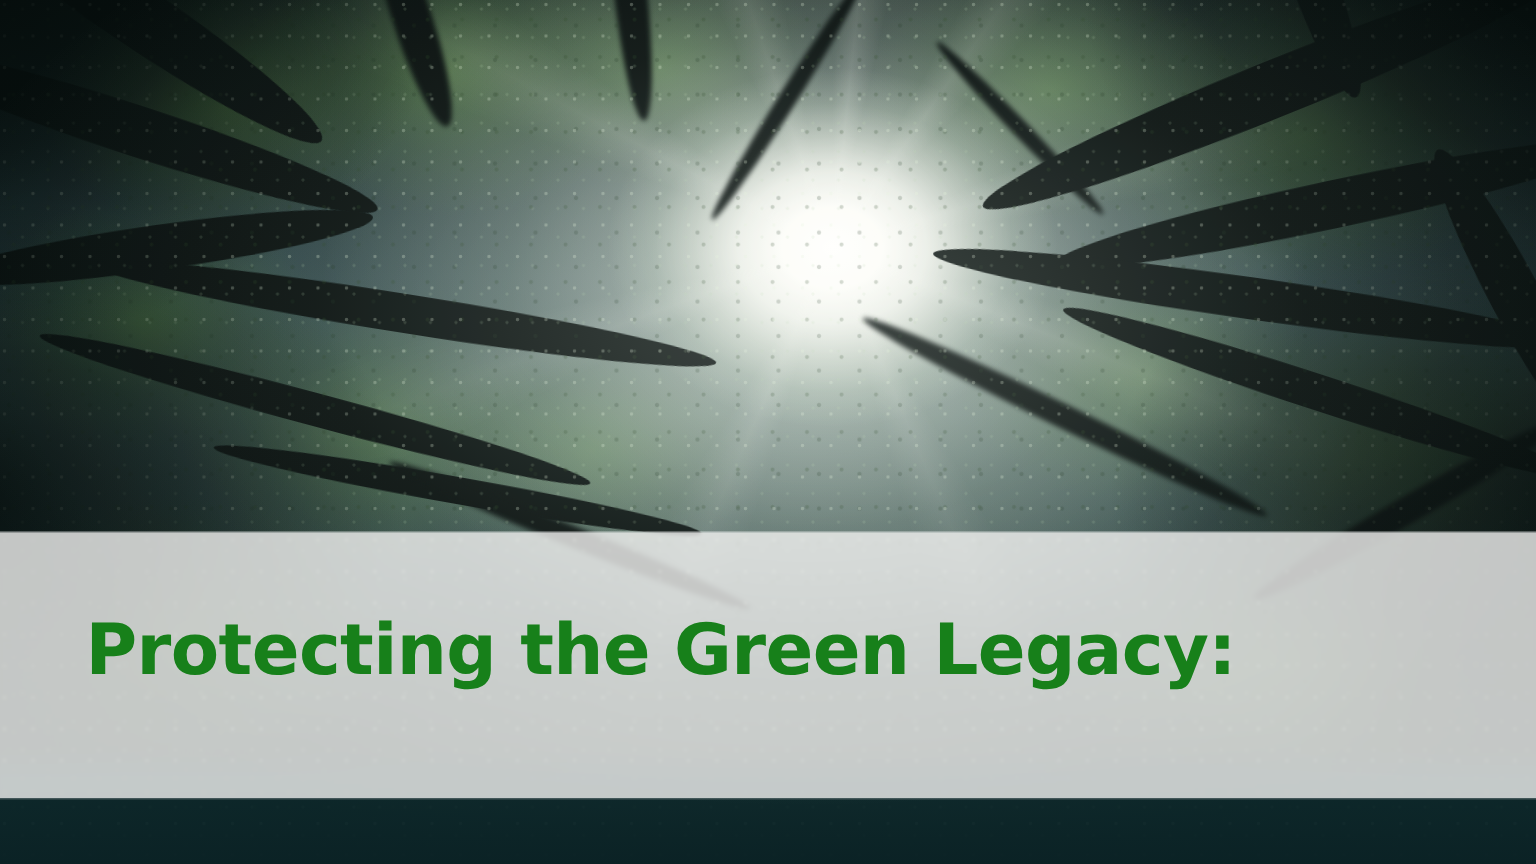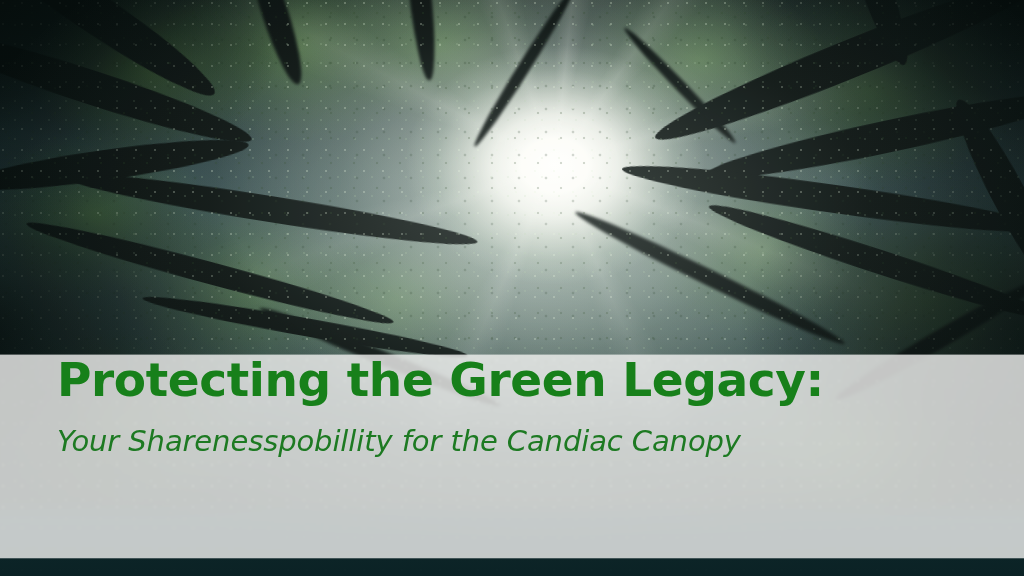--- a/index.html
+++ b/index.html
@@ -177,28 +177,29 @@
       radial-gradient(ellipse 600px 330px at 540px 210px, rgba(236,246,236,0.26) 0%, rgba(210,230,214,0.08) 55%, rgba(190,214,196,0) 100%);
     mix-blend-mode: screen;
   }
 
   
   .caption-band {
     position: absolute;
     left: 0;
     right: 0;
     top: 355px;
-    height: 203px;
+    height: 177px;
     background: rgba(243,243,241,0.80);
     backdrop-filter: blur(1px);
     box-shadow:
       0 -1px 0 rgba(255,255,255,0.30),
       0  1px 0 rgba(255,255,255,0.22);
     display: flex;
     flex-direction: column;
+    justify-content: center;
     padding-left: 57px;
     padding-right: 40px;
     box-sizing: border-box;
   }
 
   .headline {
     font-family: "DejaVu Sans", "Liberation Sans", sans-serif;
     font-size: 47px;
     font-weight: bold;
     line-height: 1.06;
@@ -256,16 +257,15 @@
     </div>
 
     <div class="layer-speckle"></div>
     <div class="layer-corners"></div>
     <div class="layer-understory"></div>
     <div class="layer-haze"></div>
   </div>
 
   <div class="caption-band">
     <h1 class="headline">Protecting the Green Legacy:</h1>
-    <p class="subhead">Your Sharenesspobillity for the Candiac Canopy</p>
   </div>
 
 </div>
 
 </body></html>

